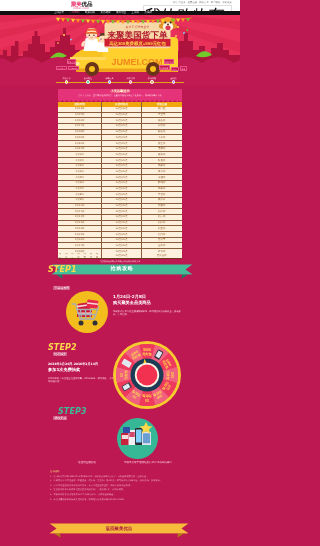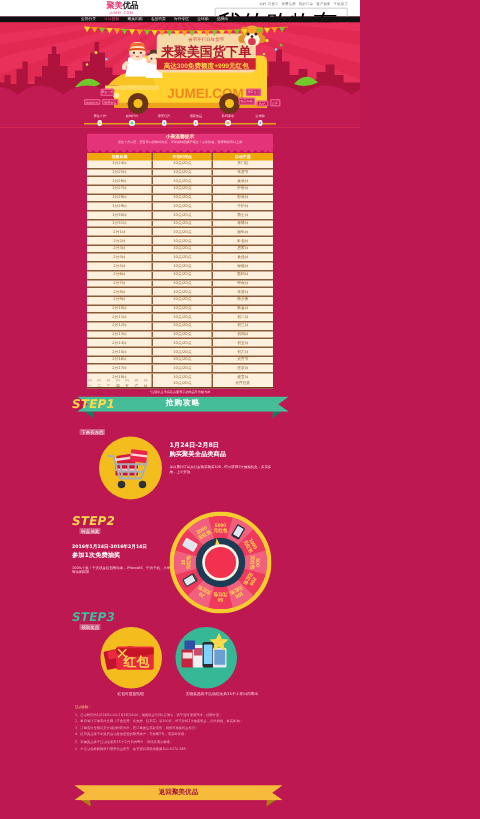--- a/index.html
+++ b/index.html
@@ -600,34 +600,22 @@
           <text text-anchor="middle" font-size="3.4" font-weight="bold" fill="#ffe14a" font-family="Liberation Sans, sans-serif" y="-0.4">2000</text>
           <text text-anchor="middle" font-size="3.1" y="3.2" fill="#ffe14a" font-weight="bold" font-family="Liberation Sans, sans-serif">元红包</text>
         </g>
         <circle cx="34" cy="34" r="16.5" fill="#1c3c55"></circle>
         <path d="M27 37 L40 36 L31.5 17.8 Z" fill="#ffd42a"></path>
         <circle cx="34" cy="34" r="12.2" fill="#fbf3e4"></circle>
         <circle cx="34" cy="34" r="10.4" fill="#f23050"></circle>
       </svg>
   </div>
 
-  <div class="steplab" style="left:48px;top:407px;color:#3dbb9a;">STEP3</div>
+  <div class="steplab" style="left:58px;top:407px;color:#3dbb9a;">STEP3</div>
   <div class="stepsub" style="left:53px;top:415.5px;">领取奖品</div>
-  <div style="position:absolute;left:67px;top:418px;width:41px;height:41px;border-radius:50%;background:#f4bd1e;">
-    <svg width="41" height="41" viewBox="0 0 41 41">
-      <g transform="translate(2,11)">
-        <rect x="1" y="3.5" width="19" height="12.5" rx="1" fill="#c51230" transform="rotate(-12 10 10)"></rect>
-        <path d="M2.5 5.5 L20 1.8 L21.2 7 L3.7 10.7 Z" fill="#ea2c3e"></path>
-        <rect x="8.5" y="2" width="25" height="15.5" rx="1.2" fill="#e82a3e"></rect>
-        <path d="M8.5 3.2 L33.5 3.2 L33.5 7 Q21 10.5 8.5 7 Z" fill="#c81326"></path>
-        <text x="22" y="15" font-family="Liberation Sans, sans-serif" font-size="8.6" font-weight="bold" fill="#ffd94a" text-anchor="middle">红包</text>
-        <path d="M10 4 L15 9 M15 4 L10 9" stroke="#ffd94a" stroke-width="1" stroke-linecap="round"></path>
-      </g>
-    </svg>
-  </div>
   <div style="position:absolute;left:117px;top:418px;width:41px;height:41px;border-radius:50%;background:#36b796;">
     <svg width="41" height="41" viewBox="0 0 41 41">
       <g>
         <rect x="4" y="15" width="8" height="12" rx="0.6" fill="#c7233d"></rect>
         <rect x="4.8" y="17" width="6.4" height="4" fill="#f2dede"></rect>
         <rect x="11.5" y="12" width="7" height="15" rx="0.6" fill="#f0f0f4"></rect>
         <rect x="12.3" y="14" width="5.4" height="5" fill="#d14a6a"></rect>
         <rect x="18" y="10" width="7.5" height="17" rx="1.2" fill="#2b2b33"></rect>
         <rect x="18.9" y="11.6" width="5.7" height="13" rx="0.4" fill="#7fd2ff"></rect>
         <rect x="25" y="14" width="9" height="13" rx="0.6" fill="#e6e6ee"></rect>

